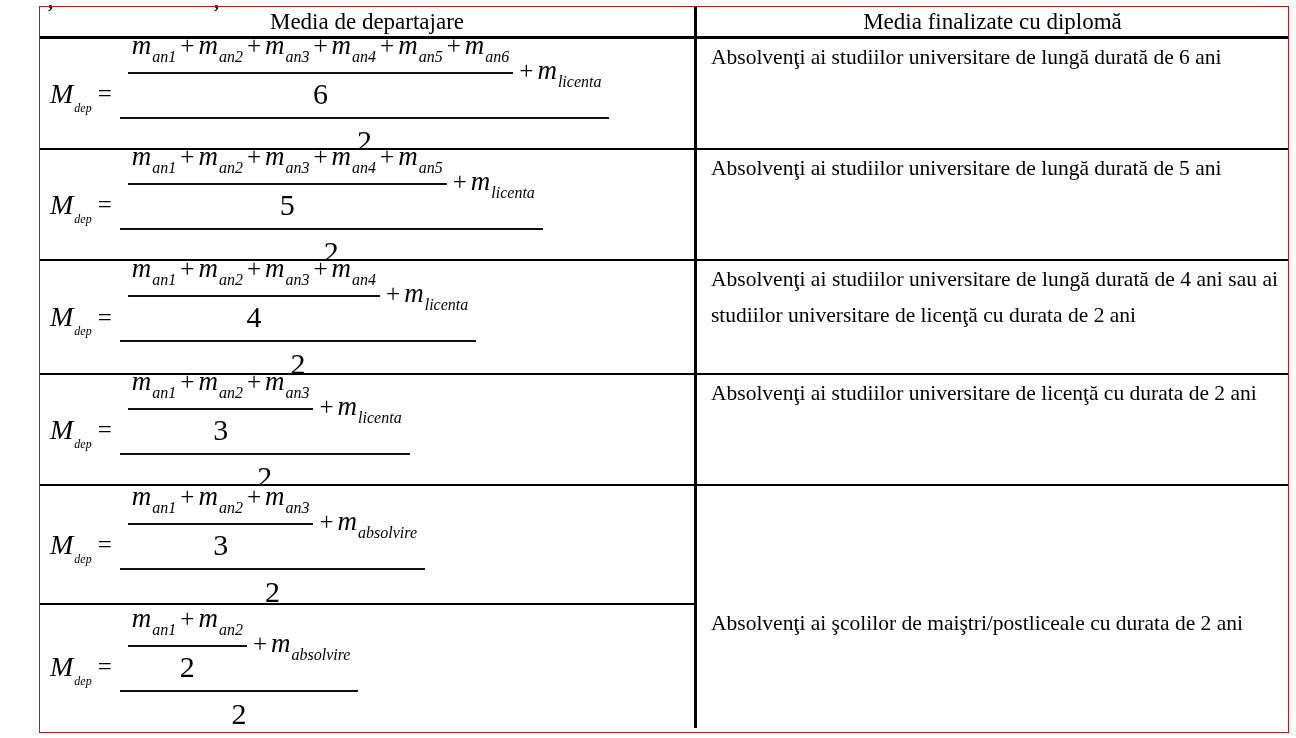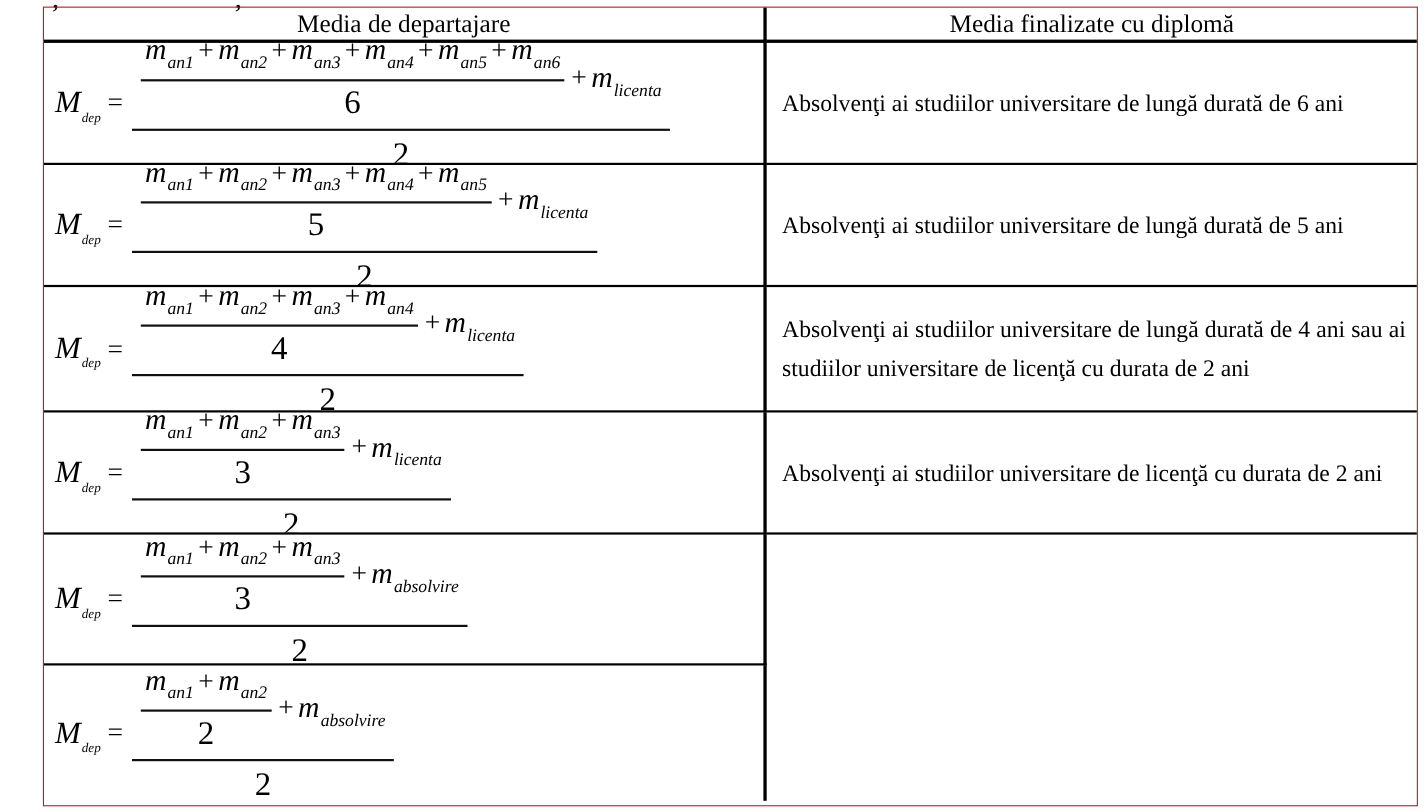--- a/index.html
+++ b/index.html
@@ -79,21 +79,21 @@
   .num { font-size: 30px; line-height: 1; }
   .outer-den { margin-top: 7px; padding-bottom: 2px; }
 
   .inner-frac { display: inline-flex; flex-direction: column; align-items: center; }
   .inner-num { display: flex; align-items: baseline; padding: 0 4px 13px 4px; }
   .inner-den { margin-top: 5px; }
   .extra-group { display: flex; align-items: center; margin-left: 2px; }
 
   
   .desc-cell {
-    display: flex; align-items: center;
+    display: flex; align-items: flex-start;
     padding: 0 10px 0 14px;
   }
   .desc {
     margin: 0;
     font-size: 21.5px;
     line-height: 36px;
     text-align: justify;
   }
 </style>
 </head>
@@ -308,16 +308,19 @@
             <span class="extra-group">
               <span class="op">+</span>
               <span class="term"><span class="mvar">m</span><span class="msub">absolvire</span></span>
             </span>
           </span>
           <span class="frac-line"></span>
           <span class="num outer-den">2</span>
         </span>
       </div>
     </div>
+    <div class="cell c2 desc-cell">
+      <p class="desc">Absolvenţi ai şcolilor de maiştri/postliceale cu durata de 2 ani</p>
+    </div>
   </div>
 </div>
 
 </div>
 
 </body></html>

